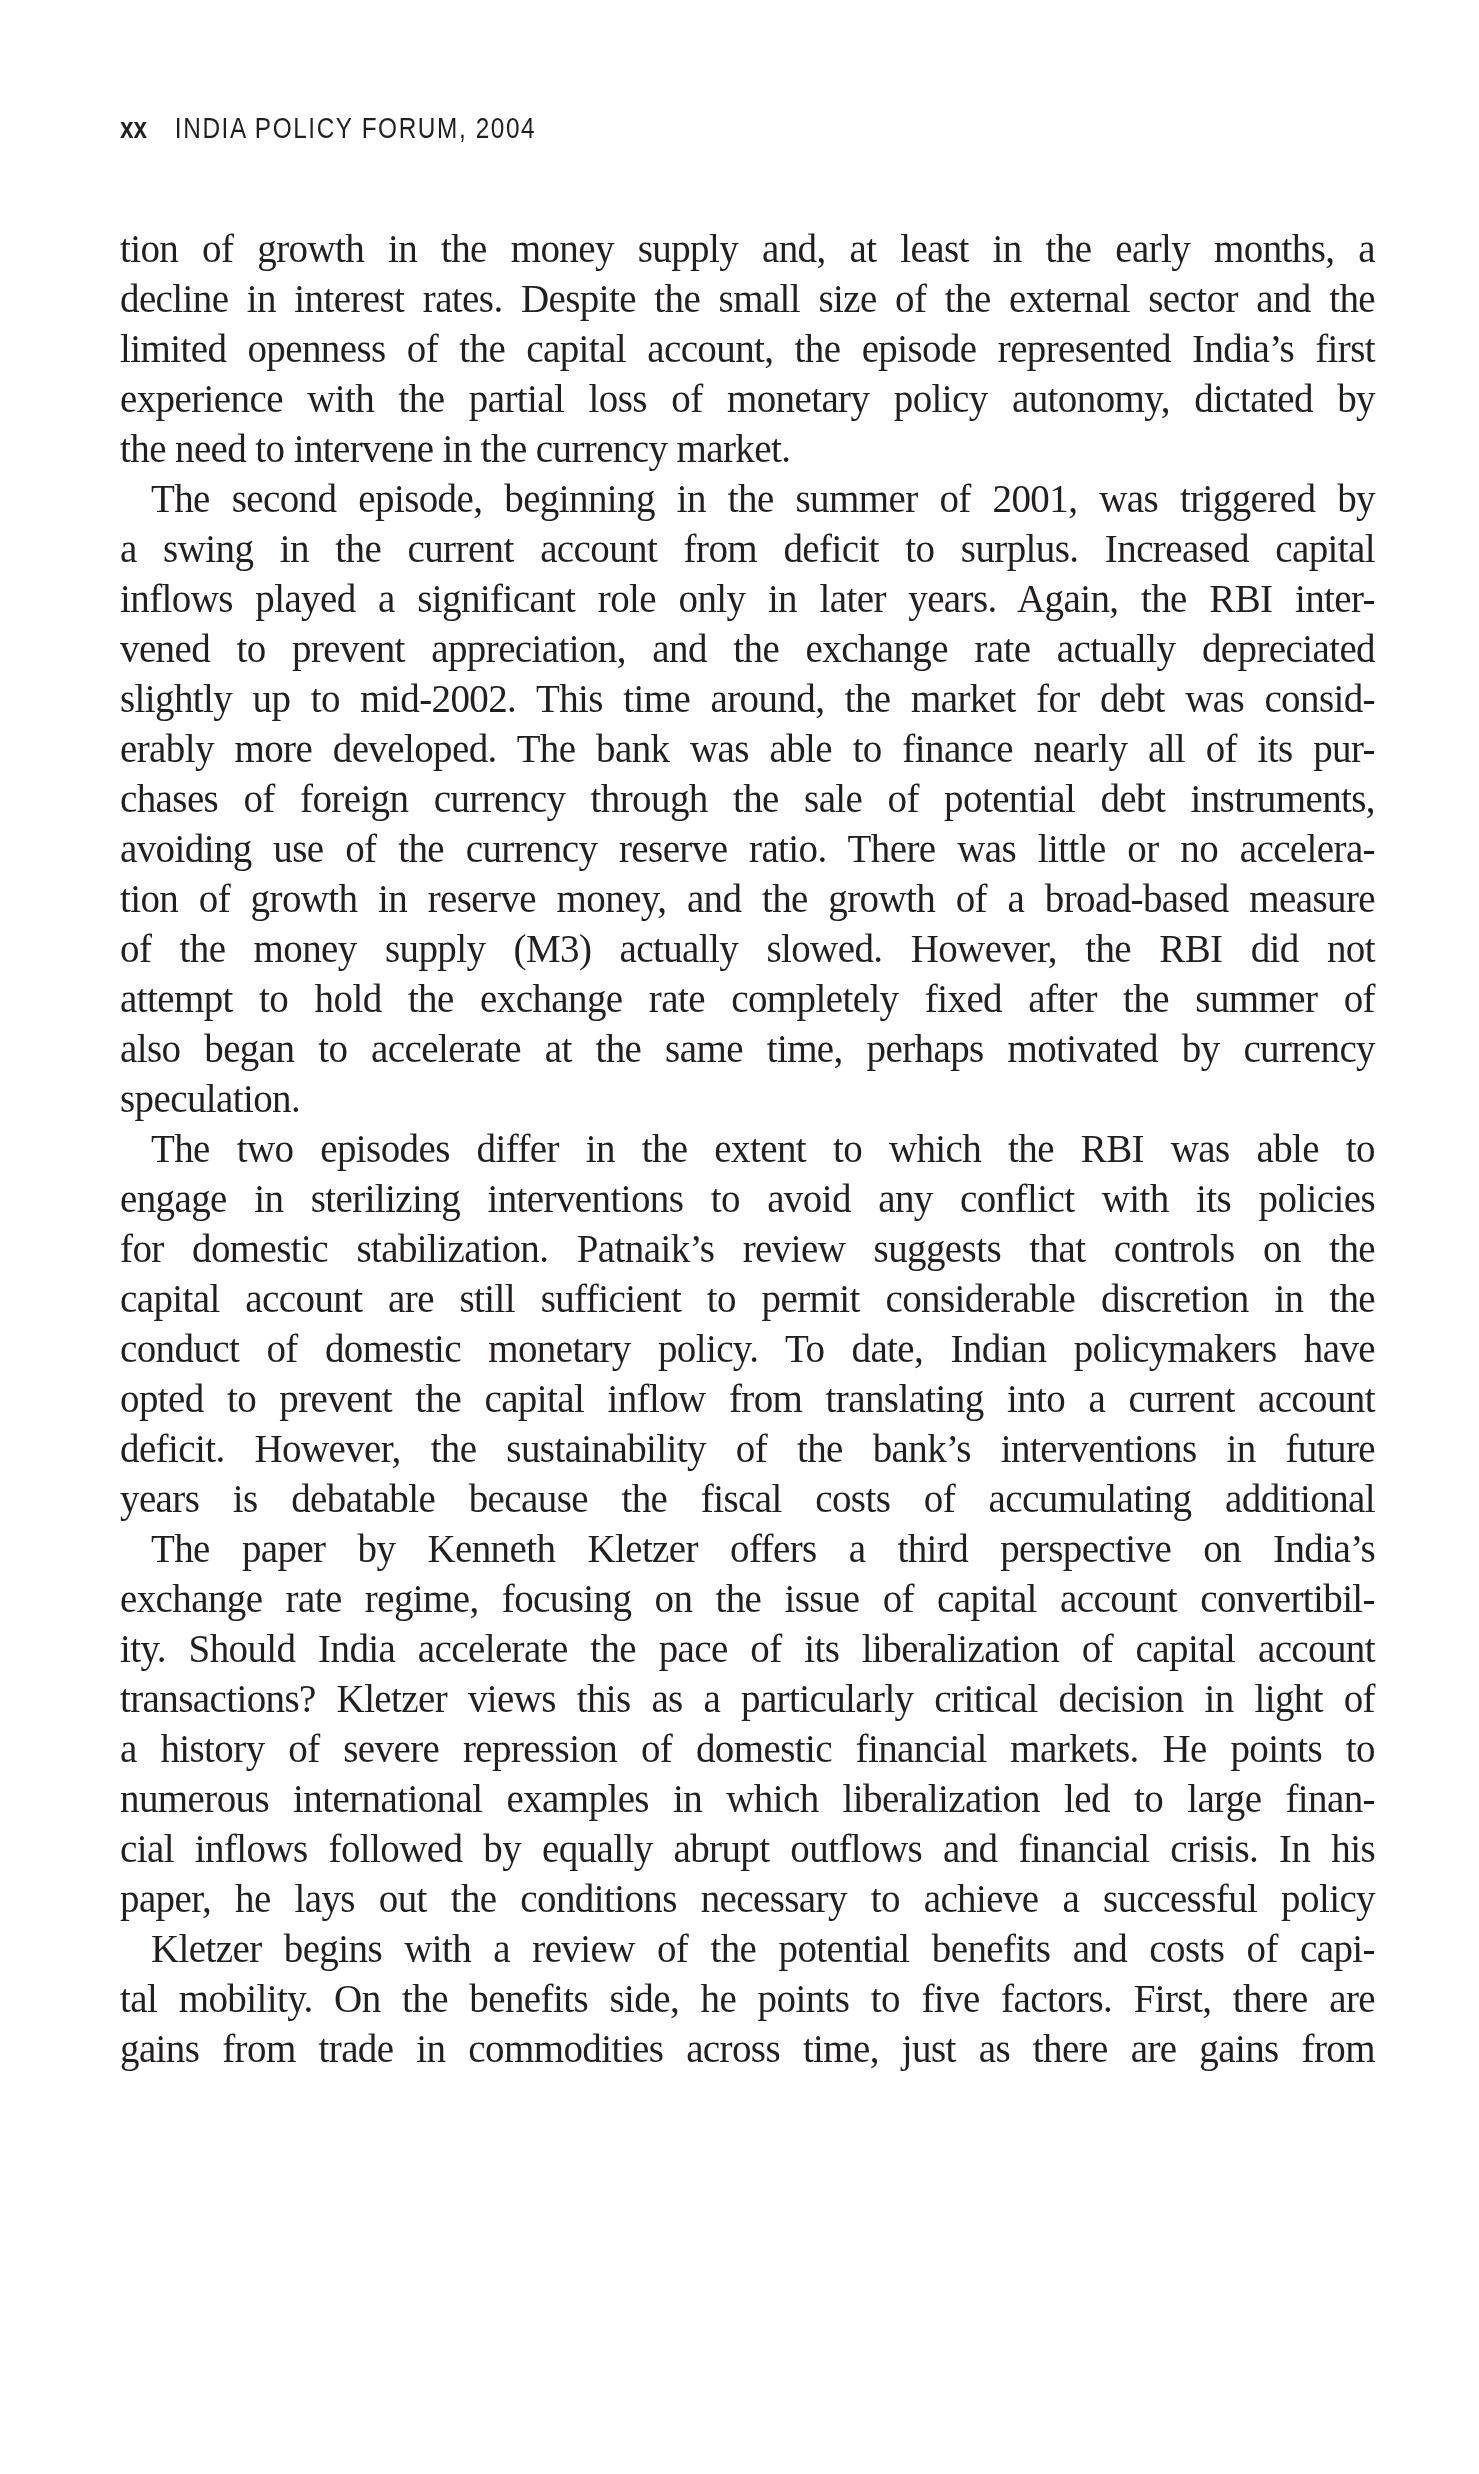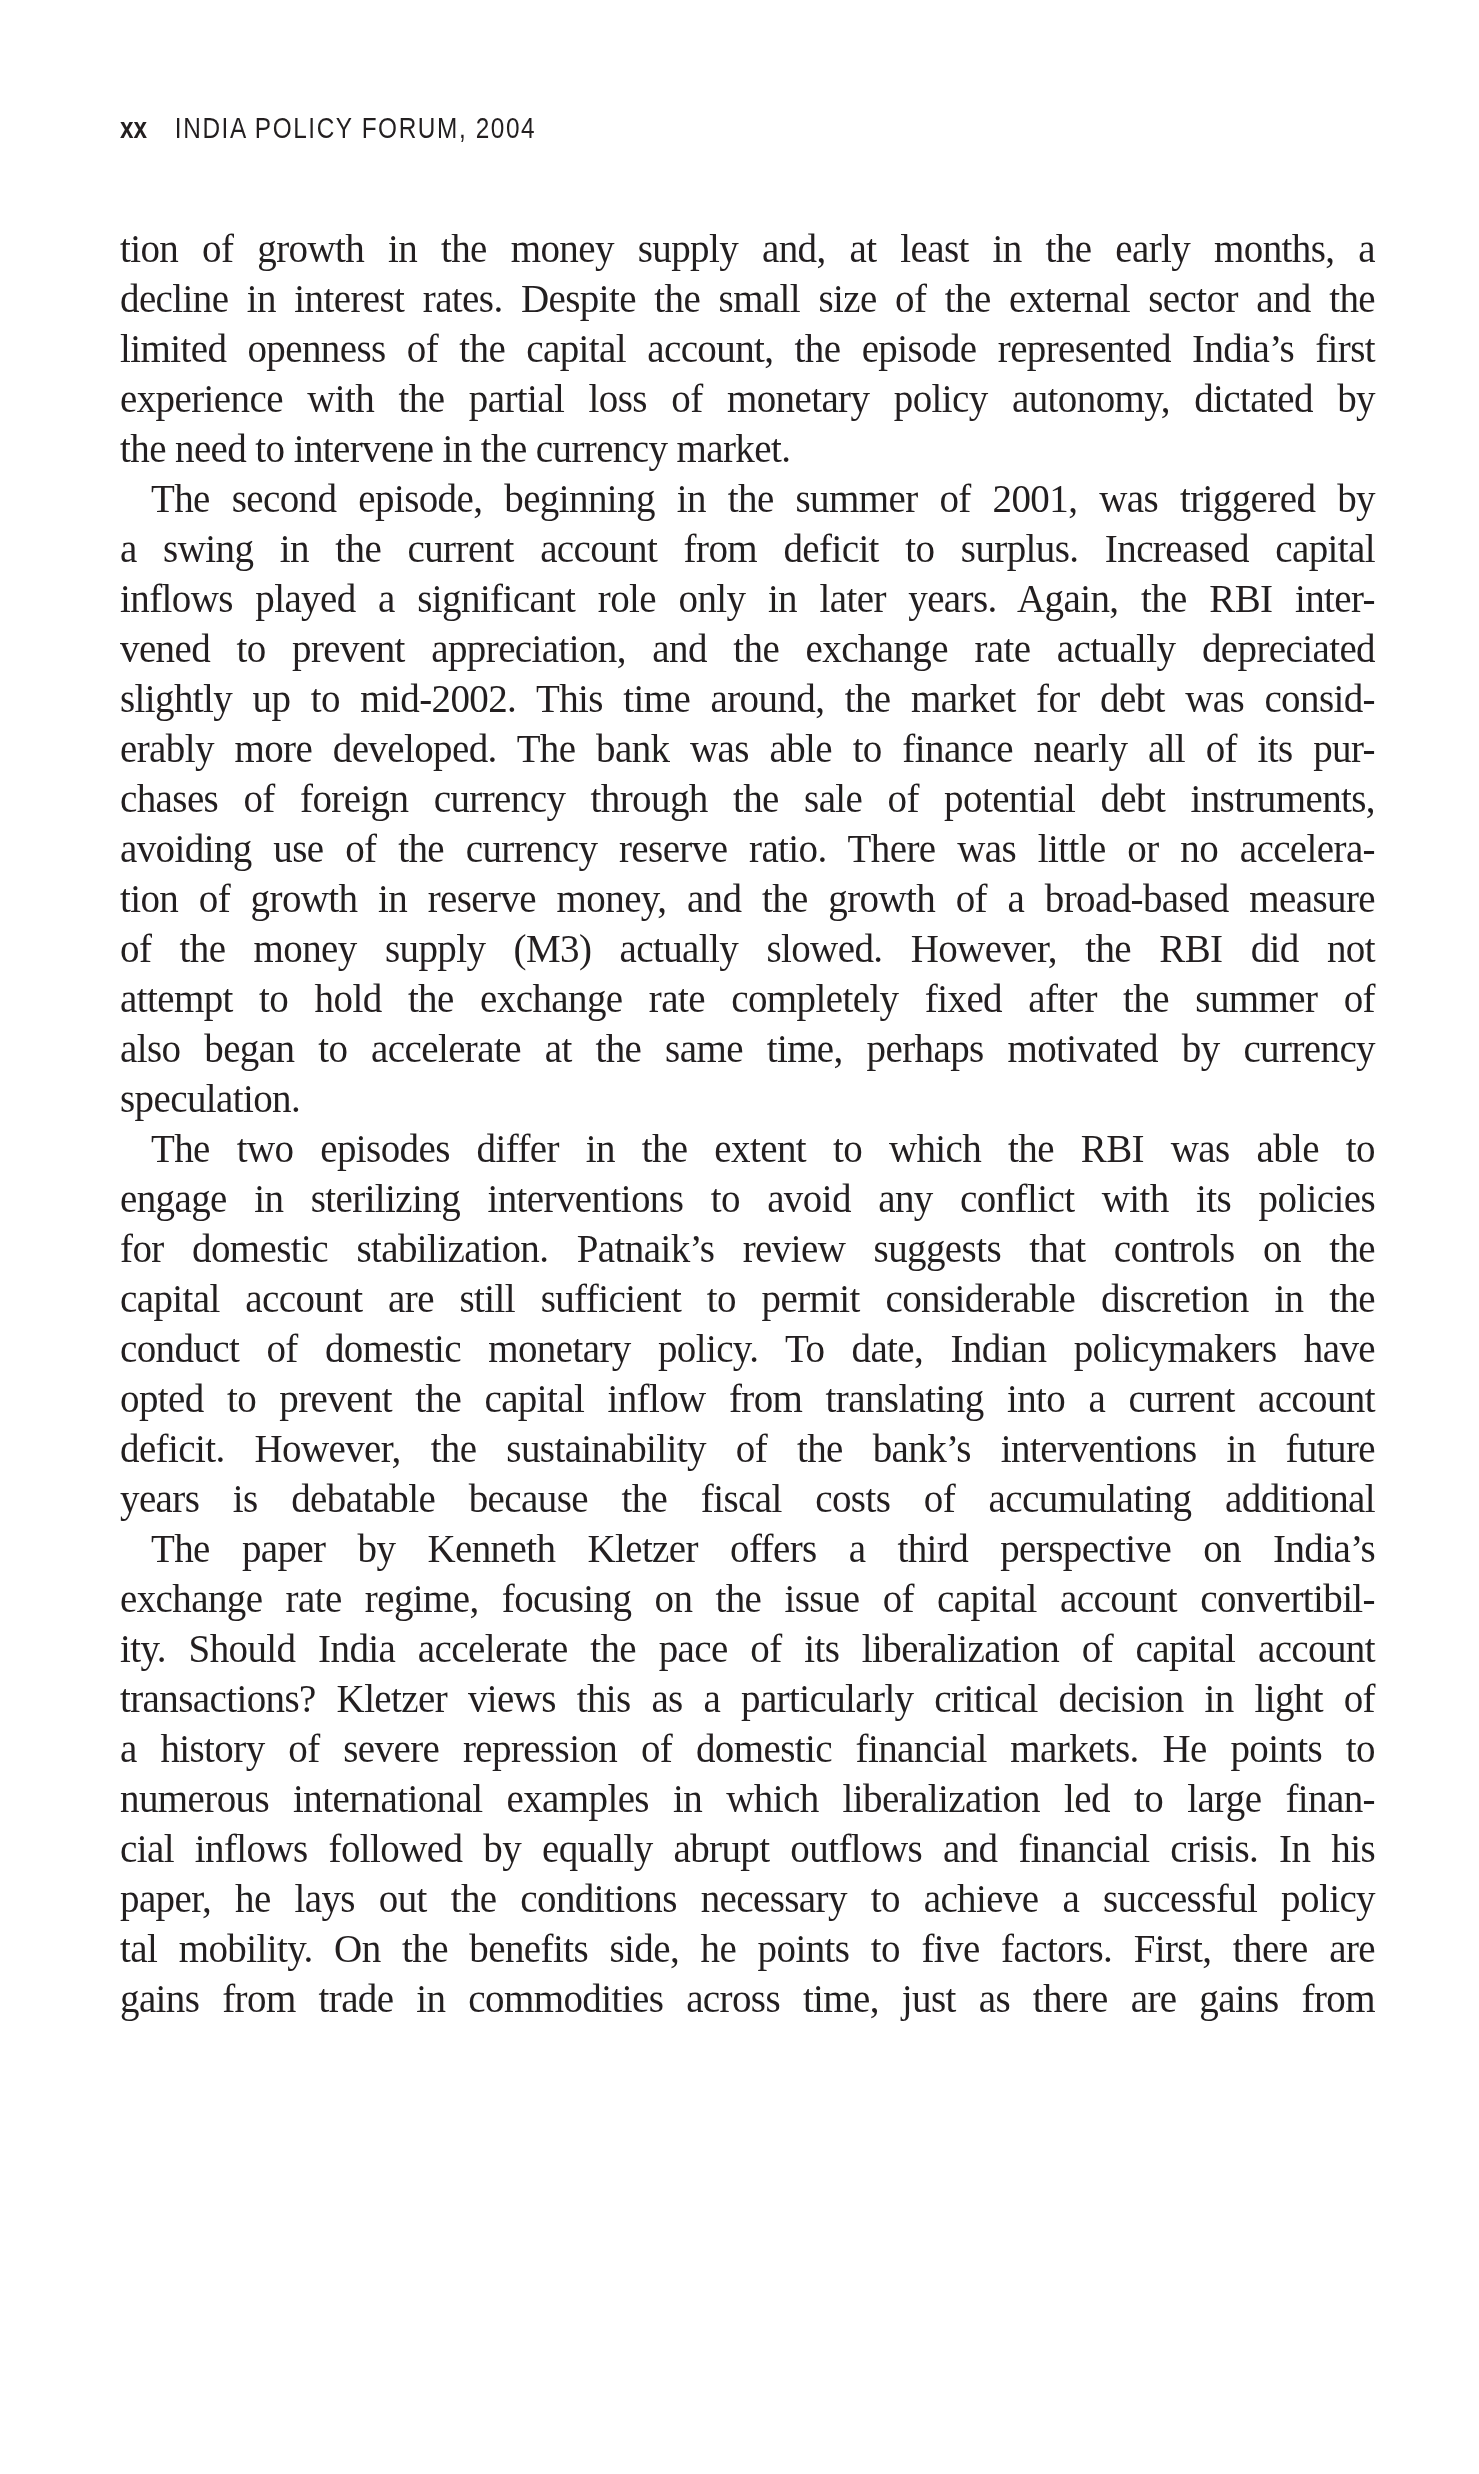--- a/index.html
+++ b/index.html
@@ -71,17 +71,18 @@
       <span class="line indent" style="width: 1255px; display: block; box-sizing: border-box;">The paper by Kenneth Kletzer offers a third perspective on India’s</span>
       <span class="line" style="width: 1255px; display: block; box-sizing: border-box;">exchange rate regime, focusing on the issue of capital account convertibil-</span>
       <span class="line" style="width: 1255px; display: block; box-sizing: border-box;">ity. Should India accelerate the pace of its liberalization of capital account</span>
       <span class="line" style="width: 1255px; display: block; box-sizing: border-box;">transactions? Kletzer views this as a particularly critical decision in light of</span>
       <span class="line" style="width: 1255px; display: block; box-sizing: border-box;">a history of severe repression of domestic financial markets. He points to</span>
       <span class="line" style="width: 1255px; display: block; box-sizing: border-box;">numerous international examples in which liberalization led to large finan-</span>
       <span class="line" style="width: 1255px; display: block; box-sizing: border-box;">cial inflows followed by equally abrupt outflows and financial crisis. In his</span>
       <span class="line" style="width: 1255px; display: block; box-sizing: border-box;">paper, he lays out the conditions necessary to achieve a successful policy</span>
     </div>
     <div class="paragraph">
+      <span class="line indent" style="width: 1255px; display: block; box-sizing: border-box;">Kletzer begins with a review of the potential benefits and costs of capi-</span>
       <span class="line" style="width: 1255px; display: block; box-sizing: border-box;">tal mobility. On the benefits side, he points to five factors. First, there are</span>
       <span class="line" style="width: 1255px; display: block; box-sizing: border-box;">gains from trade in commodities across time, just as there are gains from</span>
     </div>
   </div>
 
 
 </body></html>

